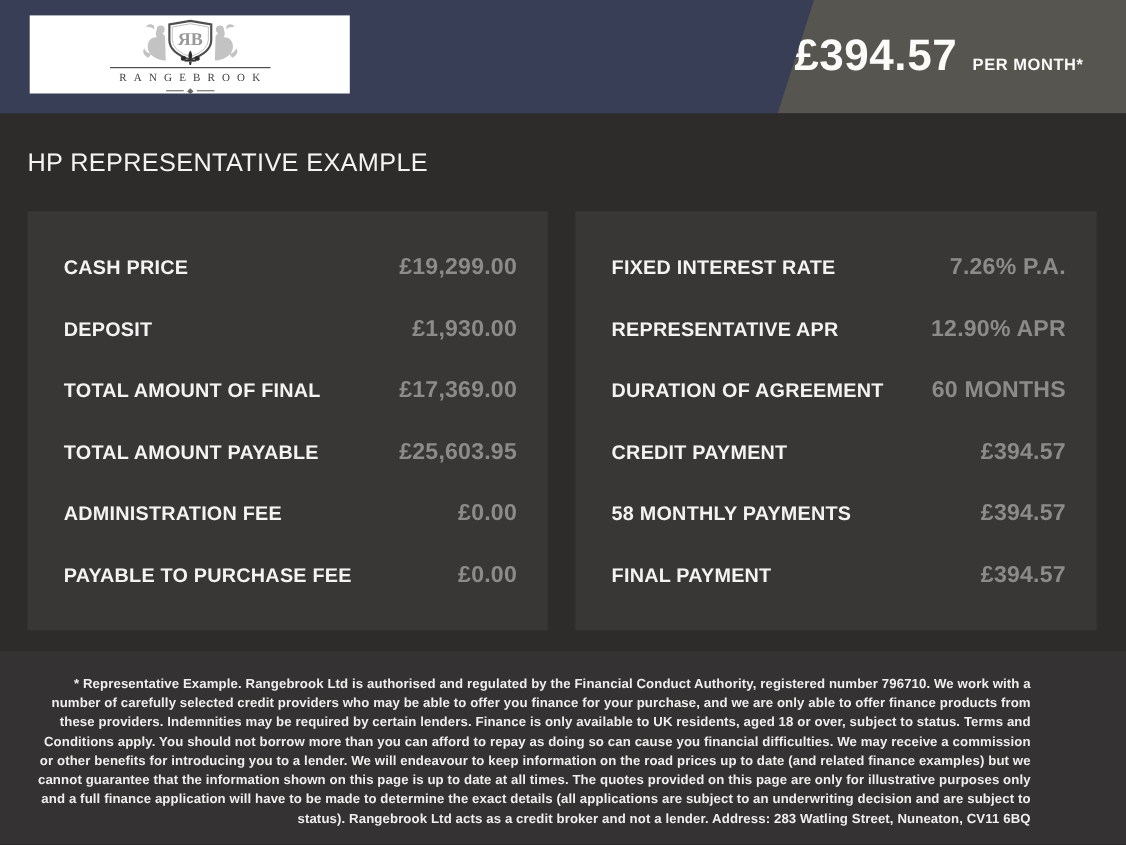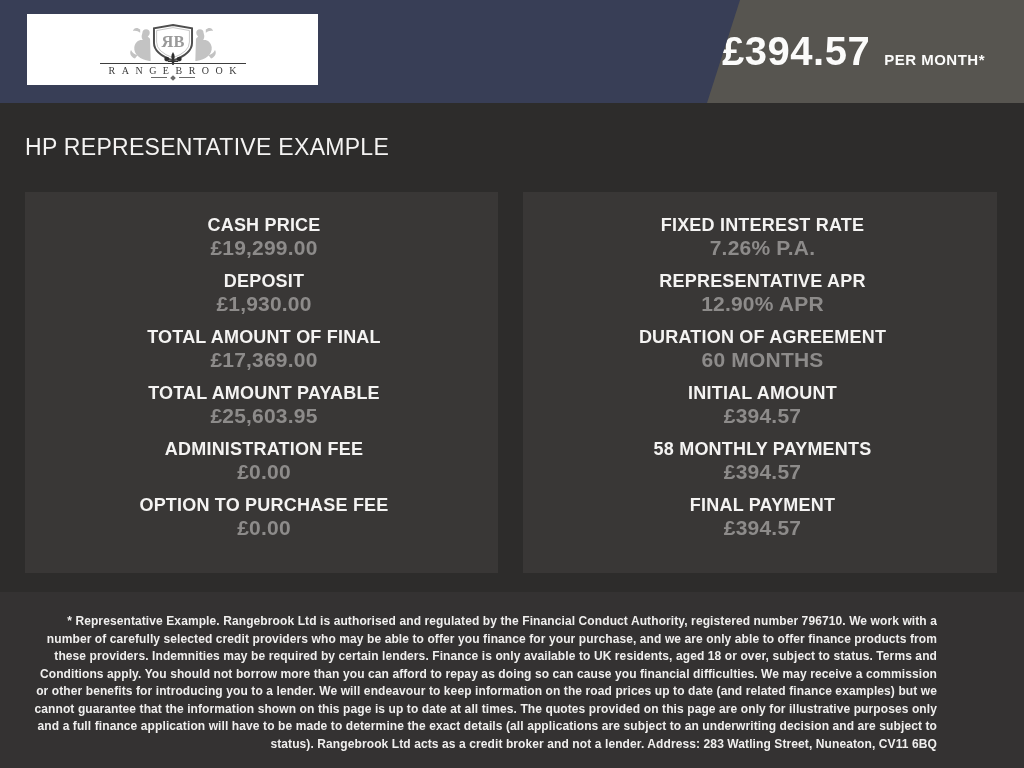--- a/index.html
+++ b/index.html
@@ -4,21 +4,21 @@
 <style>
   html,body{margin:0;padding:0;background:#1f1e1d;}
   .canvas{
     position:relative;width:1024px;height:768px;overflow:hidden;
     background:#2d2c2b;font-family:"Liberation Sans",sans-serif;
   }
   
   .header{position:absolute;top:0;left:0;width:1024px;height:103px;background:#383e56;}
   .logo-box{
     position:absolute;left:27px;top:14px;width:291px;height:71px;background:#ffffff;
-    display:flex;flex-direction:column;align-items:center;justify-content:center;
+    display:flex;flex-direction:column;align-items:center;justify-content:space-between;
     padding-top:3px;box-sizing:border-box;cursor:pointer;
   }
   .crest{display:block;}
   .logo-divider{width:146px;height:0;border-top:1.5px solid #3d3d3d;margin-top:-2px;}
   .logo-name{
     font-family:"Liberation Serif",serif;font-size:10px;color:#3c3c3c;
     letter-spacing:6.5px;margin-top:1px;text-indent:6.5px;white-space:nowrap;
   }
   .logo-ornament{display:flex;align-items:center;gap:4px;margin-top:0px;}
   .logo-ornament i{display:block;width:16px;height:0;border-top:1px solid #6b6b6b;}
@@ -40,21 +40,21 @@
     position:absolute;left:25px;top:134px;font-size:23px;font-weight:normal;
     color:#f4f3f2;letter-spacing:0.3px;
   }
   .panel{
     position:absolute;top:192px;height:381px;background:#393736;
     box-sizing:border-box;padding:23px 28px 22px 33px;
     display:flex;flex-direction:column;
   }
   .panel.left{left:25px;width:473px;}
   .panel.right{left:523px;width:474px;}
-  .row{height:56px;display:flex;align-items:center;flex-direction:column;}
+  .row{height:56px;display:flex;align-items:center;justify-content:space-between;}
   .lbl{font-size:18px;font-weight:bold;color:#f4f3f2;letter-spacing:0.2px;}
   .val{font-size:21px;font-weight:bold;color:#8d8b8a;letter-spacing:0.2px;}
   
   .footer{
     position:absolute;left:0;top:592px;width:1024px;height:176px;background:#343232;text-align:right;
   }
   .disclaimer{
     position:absolute;left:25px;top:21px;width:912px;
     font-size:12px;font-weight:bold;color:#f0efee;line-height:17.5px;letter-spacing:0.1px;
   }
@@ -127,40 +127,40 @@
     </div>
     <div class="row">
       <span class="lbl">TOTAL AMOUNT PAYABLE</span>
       <span class="val">£25,603.95</span>
     </div>
     <div class="row">
       <span class="lbl">ADMINISTRATION FEE</span>
       <span class="val">£0.00</span>
     </div>
     <div class="row">
-      <span class="lbl">OPTION TO PURCHASE FEE</span>
+      <span class="lbl">PAYABLE TO PURCHASE FEE</span>
       <span class="val">£0.00</span>
     </div>
   </div>
 
   <div class="panel right">
     <div class="row">
       <span class="lbl">FIXED INTEREST RATE</span>
       <span class="val">7.26% P.A.</span>
     </div>
     <div class="row">
       <span class="lbl">REPRESENTATIVE APR</span>
       <span class="val">12.90% APR</span>
     </div>
     <div class="row">
       <span class="lbl">DURATION OF AGREEMENT</span>
       <span class="val">60 MONTHS</span>
     </div>
     <div class="row">
-      <span class="lbl">INITIAL AMOUNT</span>
+      <span class="lbl">CREDIT PAYMENT</span>
       <span class="val">£394.57</span>
     </div>
     <div class="row">
       <span class="lbl">58 MONTHLY PAYMENTS</span>
       <span class="val">£394.57</span>
     </div>
     <div class="row">
       <span class="lbl">FINAL PAYMENT</span>
       <span class="val">£394.57</span>
     </div>

